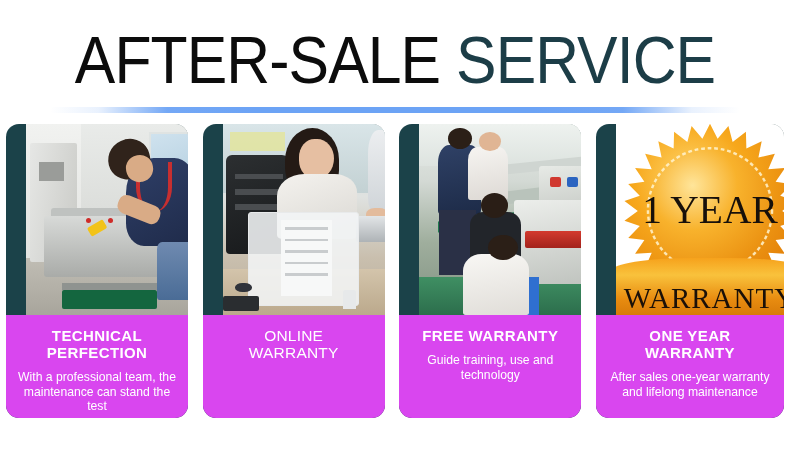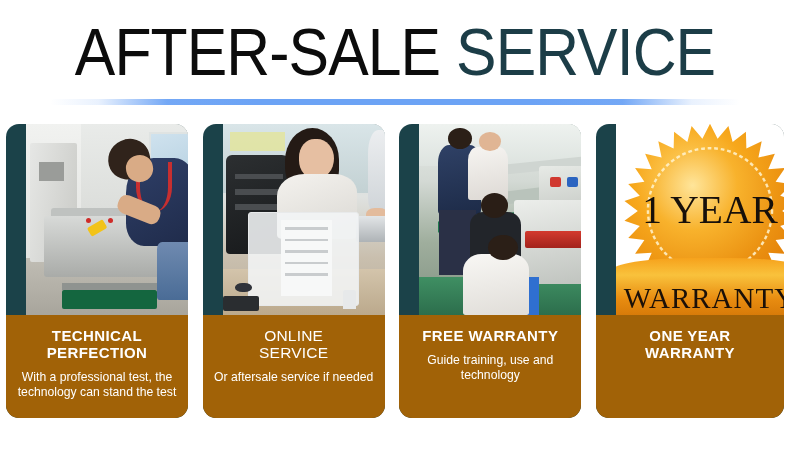--- a/index.html
+++ b/index.html
@@ -11,21 +11,21 @@
     width: 790px;
     height: 459px;
     overflow: hidden;
     font-family: "Liberation Sans", sans-serif;
     position: relative;
   }
 
   
   .header {
     position: absolute;
-    top: 0; left: 0;
+    top: 8px; left: 0;
     width: 790px;
     height: 112px;
   }
   .page-title {
     position: absolute;
     top: 18px;
     left: 0;
     width: 790px;
     text-align: center;
     font-family: "Liberation Sans", sans-serif;
@@ -87,21 +87,21 @@
     position: relative;
     width: 100%;
     height: 191px;
     overflow: hidden;
     background: #d8d8d4;
     flex: 0 0 191px;
     margin-left: 20px;
   }
   .card-body {
     flex: 1 1 auto;
-    background: #a16207;
+    background: #d946ef;
     padding: 12px 8px 10px;
     text-align: center;
     box-sizing: border-box;
   }
   .card-title {
     color: #ffffff;
     font-size: 15px;
     line-height: 17px;
     font-weight: 700;
     letter-spacing: 0.4px;
@@ -238,21 +238,21 @@
         <div class="lanyard"></div>
         <div class="head"></div>
         <div class="face"></div>
         <div class="arm"></div>
         <div class="jeans"></div>
       </div>
     </div>
     <div class="card-body">
       <p class="card-title">TECHNICAL
 PERFECTION</p>
-      <p class="card-desc">With a professional test, the technology can stand the test</p>
+      <p class="card-desc">With a professional team, the maintenance can stand the test</p>
     </div>
   </div>
 
   <div class="card">
     <div class="card-media">
       <div class="s2">
         <div class="bgwindow"></div>
         <div class="blind"></div>
         <div class="chair"></div>
         <div class="chair-line1"></div>
@@ -273,22 +273,21 @@
         <div class="docline" style="top:72%"></div>
         <div class="docline" style="top:78%"></div>
         <div class="kbd"></div>
         <div class="mouse"></div>
         <div class="clip"></div>
         <div class="pen"></div>
       </div>
     </div>
     <div class="card-body">
       <p class="card-title light">ONLINE
-SERVICE</p>
-      <p class="card-desc">Or aftersale service if needed</p>
+WARRANTY</p>
     </div>
   </div>
 
   <div class="card">
     <div class="card-media">
       <div class="s3">
         <div class="ceil"></div>
         <div class="lineA"></div>
         <div class="lineB"></div>
         <div class="greenbelt"></div>
@@ -339,18 +338,19 @@
             <text x="100" y="110" text-anchor="middle" font-family="Liberation Serif, serif" font-size="42" fill="#17100a">1 YEAR</text>
           </svg>
         </div>
         <div class="ribbon"></div>
         <div class="ribbon-text">WARRANTY</div>
       </div>
     </div>
     <div class="card-body">
       <p class="card-title">ONE YEAR
 WARRANTY</p>
+      <p class="card-desc">After sales one-year warranty and lifelong maintenance</p>
     </div>
   </div>
 
 </div>
 
 <div class="footer-space"></div>
 
 </body></html>

